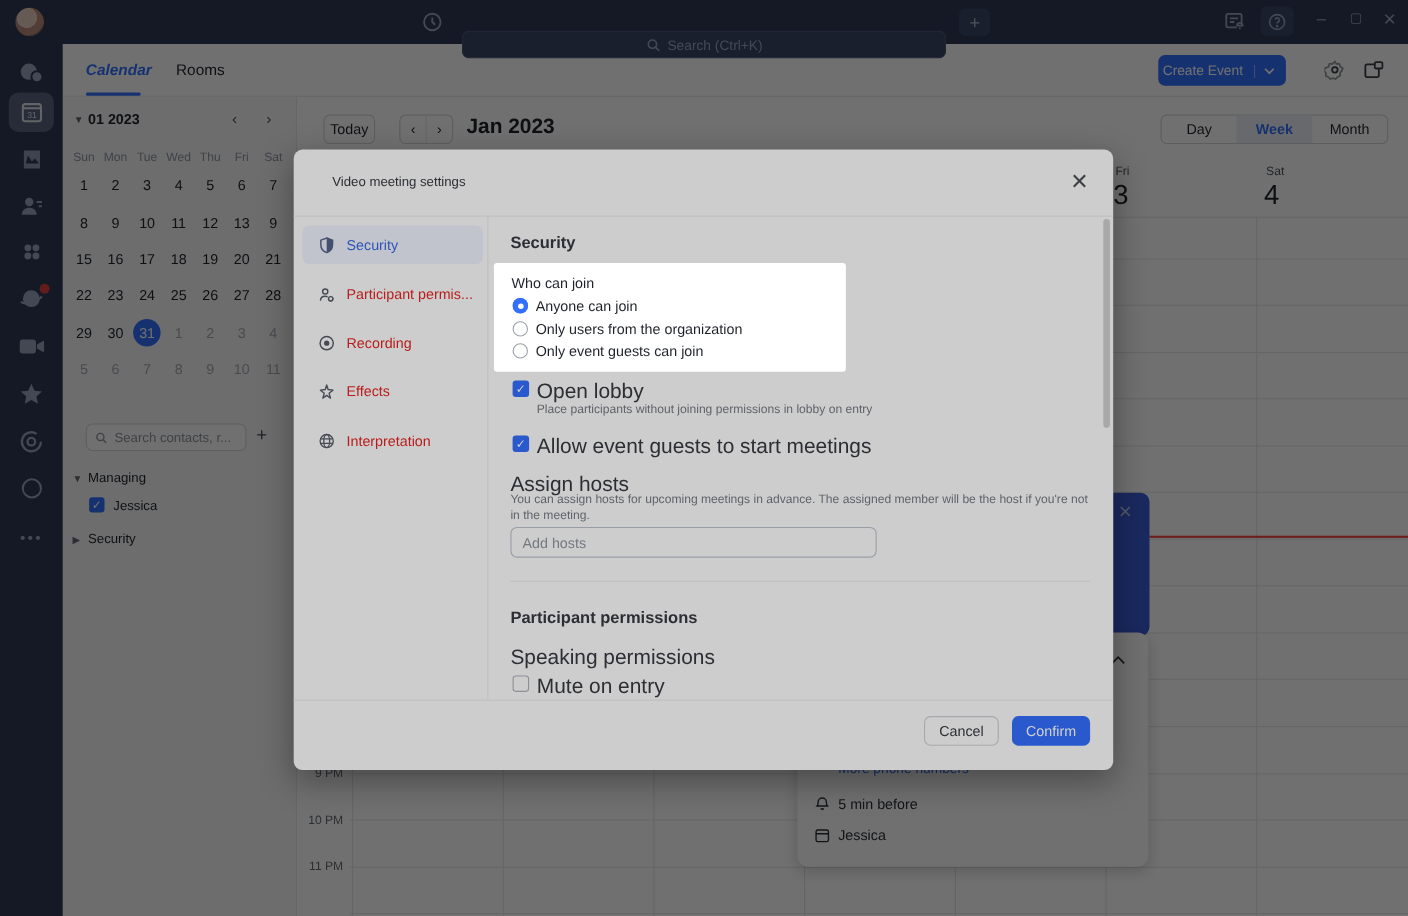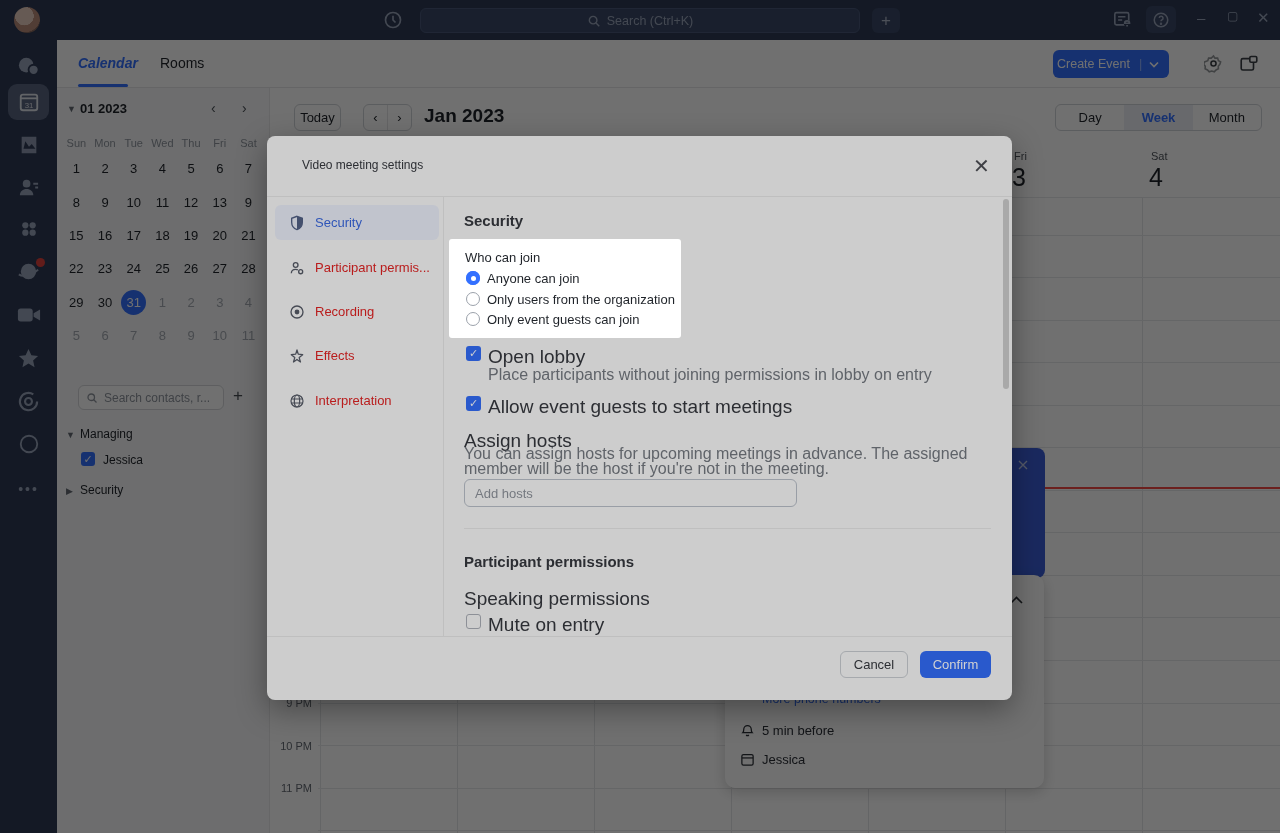--- a/index.html
+++ b/index.html
@@ -6,21 +6,21 @@
   body { background:#000; font-family:"Liberation Sans", sans-serif; }
   .app { position:relative; width:1280px; height:833px; overflow:hidden; background:#fff;
          font-family:"Liberation Sans", sans-serif; }
   .abs { position:absolute; }
 
   
   .topbar { left:0; top:0; width:1280px; height:40px; background:#2e3a55; z-index:2; }
   .rail   { left:0; top:40px; width:57px; height:793px; background:#2e3a55; z-index:2; }
   .avatar { left:14px; top:7px; width:26px; height:26px; border-radius:50%;
             background:radial-gradient(circle at 40% 35%, #e8cdbf 0 40%, #b98c7a 41% 70%, #8a6a5e 71%); }
-  .pill { background:#3a4866; border:1px solid #49587a; border-radius:6px; color:#9aa5bb; }
+  .pill { background:#3a4866; border:1px solid #49587a; border-radius:6px; color:#9aa5bb;margin-top:20px; }
   .search-pill { left:420px; top:8px; width:440px; height:25px; display:flex; align-items:center;
                  justify-content:center; gap:6px; font-size:12.5px; }
   .tile { background:#3a4866; border-radius:6px; display:flex; align-items:center; justify-content:center; }
   .railicon { left:0; width:57px; height:34px; display:flex; align-items:center; justify-content:center; }
   .railsel { left:8px; top:84px; width:41px; height:36px; background:#5a6580; border-radius:9px; }
   .reddot { width:9px; height:9px; border-radius:50%; background:#e0413c; }
 
   
   .tabbar { left:57px; top:40px; width:1223px; height:48px; background:#ffffff; border-bottom:1px solid #e5e6e8; }
   .panel  { left:57px; top:88px; width:213px; height:745px; background:#f7f8fa; border-right:1px solid #e8e9eb; }
@@ -73,34 +73,34 @@
            box-shadow:0 10px 30px rgba(0,0,0,0.35); z-index:50; }
   .m-title { font-size:12px; font-weight:400; color:#2c2e33; }
   .m-close { font-size:20px; color:#3f4045; line-height:18px; }
   .m-hline { background:#bfbfbf; }
   .navitem { left:8px; width:164px; height:35px; border-radius:6px; display:flex; align-items:center;
              gap:10px; padding-left:14px; font-size:13px; color:#b91c1c; }
   .navitem.active { background:#c1c4cd; color:#2f55b8; }
   .navitem svg { flex:0 0 auto; }
   .m-h1 { font-size:15px; font-weight:700; color:#2c2e33; }
   .m-label { font-size:19px; color:#2c2e33; }
-  .m-sub { font-size:16px; color:#5f6369; }
+  .m-sub { font-size:11px; color:#5f6369; }
   .cb { width:15px; height:15px; border-radius:3px; display:flex; align-items:center; justify-content:center; }
   .cb.on { background:#2959cc; color:#cfcfcf; font-size:11px; }
   .cb.off { background:transparent; border:1.5px solid #8d9097; }
   .m-input { width:333px; height:28px; border:1px solid #999ea6; border-radius:6px; background:#cdcdcd;
              font-size:13px; color:#2c2e33; padding:0 10px; font-family:"Liberation Sans",sans-serif; }
   .m-input::placeholder { color:#74787f; }
   .m-btn { border-radius:6px; font-size:13px; display:flex; align-items:center; justify-content:center; }
   .m-cancel { border:1px solid #a6a9ad; color:#2c2e33; background:#cdcdcd; }
   .m-confirm { background:#2959cc; color:#d2d2d2; }
   .m-scroll { width:6px; border-radius:3px; background:#a9a9a9; }
 
   
-  .spot { left:449px; top:239px; width:232px; height:99px; background:#ffffff; border-radius:3px; z-index:60; }
+  .spot { left:449px; top:239px; width:320px; height:99px; background:#ffffff; border-radius:3px; z-index:60; }
   .spot .t { font-size:13px; color:#1f2329; }
   .radio { width:14px; height:14px; border-radius:50%; }
   .radio.on { background:#3370ff; box-shadow:inset 0 0 0 4px #3370ff; position:relative; }
   .radio.on::after { content:""; position:absolute; left:4.5px; top:4.5px; width:5px; height:5px;
                      border-radius:50%; background:#fff; }
   .radio.off { border:1.5px solid #9ca2ab; background:#fff; }
 
   .ic { display:inline-flex; align-items:center; justify-content:center; }
   .winbtn { color:#9aa5bb; font-size:15px; }
 </style>

